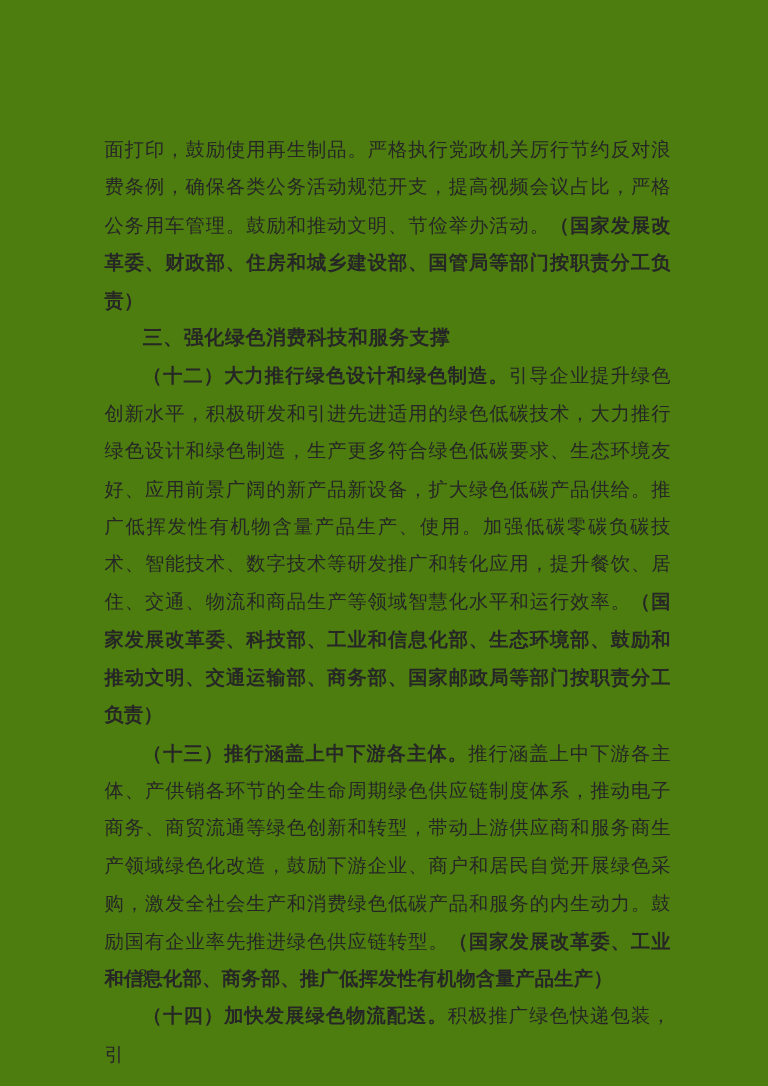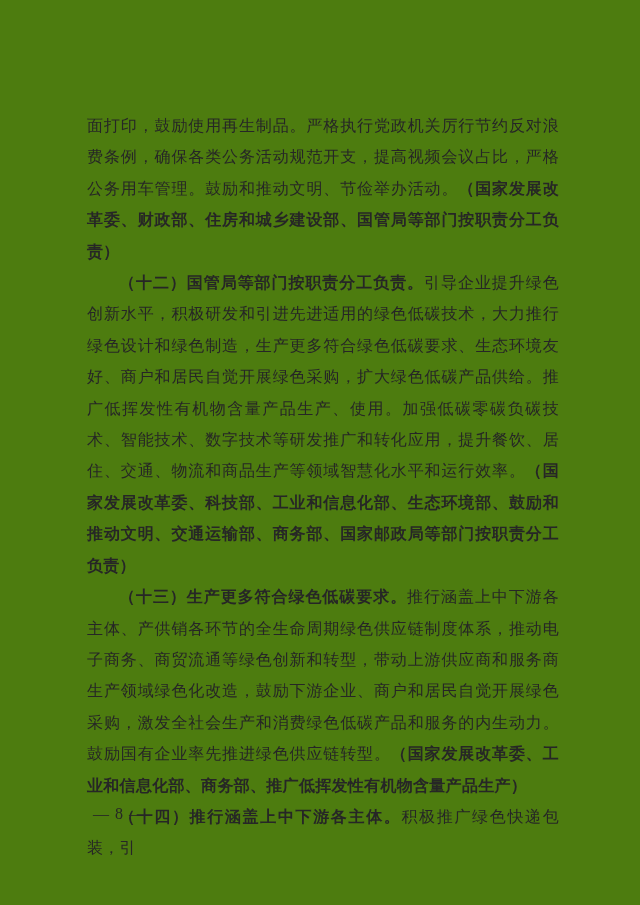--- a/index.html
+++ b/index.html
@@ -58,18 +58,19 @@
     color: #262626;
     font-family: "Liberation Serif", "DejaVu Serif", serif;
   }
 </style>
 </head>
 <body>
 
 <div class="page">
   <main class="doc-body" id="doc-body">
       <p class="body"><span class="seg-normal">面打印，鼓励使用再生制品。严格执行党政机关厉行节约反对浪费条例，确保各类公务活动规范开支，提高视频会议占比，严格公务用车管理。鼓励和推动文明、节俭举办活动。</span><span class="seg-bold">（国家发展改革委、财政部、住房和城乡建设部、国管局等部门按职责分工负责）</span></p>
-      <p class="body indent"><span class="seg-bold">（十二）国管局等部门按职责分工负责。</span><span class="seg-normal">引导企业提升绿色创新水平，积极研发和引进先进适用的绿色低碳技术，大力推行绿色设计和绿色制造，生产更多符合绿色低碳要求、生态环境友好、商户和居民自觉开展绿色采购，扩大绿色低碳产品供给。推广低挥发性有机物含量产品生产、使用。加强低碳零碳负碳技术、智能技术、数字技术等研发推广和转化应用，提升餐饮、居住、交通、物流和商品生产等领域智慧化水平和运行效率。</span><span class="seg-bold">（国家发展改革委、科技部、工业和信息化部、生态环境部、鼓励和推动文明、交通运输部、商务部、国家邮政局等部门按职责分工负责）</span></p>
-      <p class="body indent"><span class="seg-bold">（十三）生产更多符合绿色低碳要求。</span><span class="seg-normal">推行涵盖上中下游各主体、产供销各环节的全生命周期绿色供应链制度体系，推动电子商务、商贸流通等绿色创新和转型，带动上游供应商和服务商生产领域绿色化改造，鼓励下游企业、商户和居民自觉开展绿色采购，激发全社会生产和消费绿色低碳产品和服务的内生动力。鼓励国有企业率先推进绿色供应链转型。</span><span class="seg-bold">（国家发展改革委、工业和信息化部、商务部、推广低挥发性有机物含量产品生产）</span></p>
-      <p class="body indent"><span class="seg-bold">（十四）推行涵盖上中下游各主体。</span><span class="seg-normal">积极推广绿色快递包装，引</span></p>
+      <p class="heading indent"><span class="seg-bold">三、强化绿色消费科技和服务支撑</span></p>
+      <p class="body indent"><span class="seg-bold">（十二）大力推行绿色设计和绿色制造。</span><span class="seg-normal">引导企业提升绿色创新水平，积极研发和引进先进适用的绿色低碳技术，大力推行绿色设计和绿色制造，生产更多符合绿色低碳要求、生态环境友好、应用前景广阔的新产品新设备，扩大绿色低碳产品供给。推广低挥发性有机物含量产品生产、使用。加强低碳零碳负碳技术、智能技术、数字技术等研发推广和转化应用，提升餐饮、居住、交通、物流和商品生产等领域智慧化水平和运行效率。</span><span class="seg-bold">（国家发展改革委、科技部、工业和信息化部、生态环境部、鼓励和推动文明、交通运输部、商务部、国家邮政局等部门按职责分工负责）</span></p>
+      <p class="body indent"><span class="seg-bold">（十三）推行涵盖上中下游各主体。</span><span class="seg-normal">推行涵盖上中下游各主体、产供销各环节的全生命周期绿色供应链制度体系，推动电子商务、商贸流通等绿色创新和转型，带动上游供应商和服务商生产领域绿色化改造，鼓励下游企业、商户和居民自觉开展绿色采购，激发全社会生产和消费绿色低碳产品和服务的内生动力。鼓励国有企业率先推进绿色供应链转型。</span><span class="seg-bold">（国家发展改革委、工业和信息化部、商务部、推广低挥发性有机物含量产品生产）</span></p>
+      <p class="body indent"><span class="seg-bold">（十四）加快发展绿色物流配送。</span><span class="seg-normal">积极推广绿色快递包装，引</span></p>
     </main>
   <div class="page-number">— 8 —</div>
 </div>
 
 </body></html>

